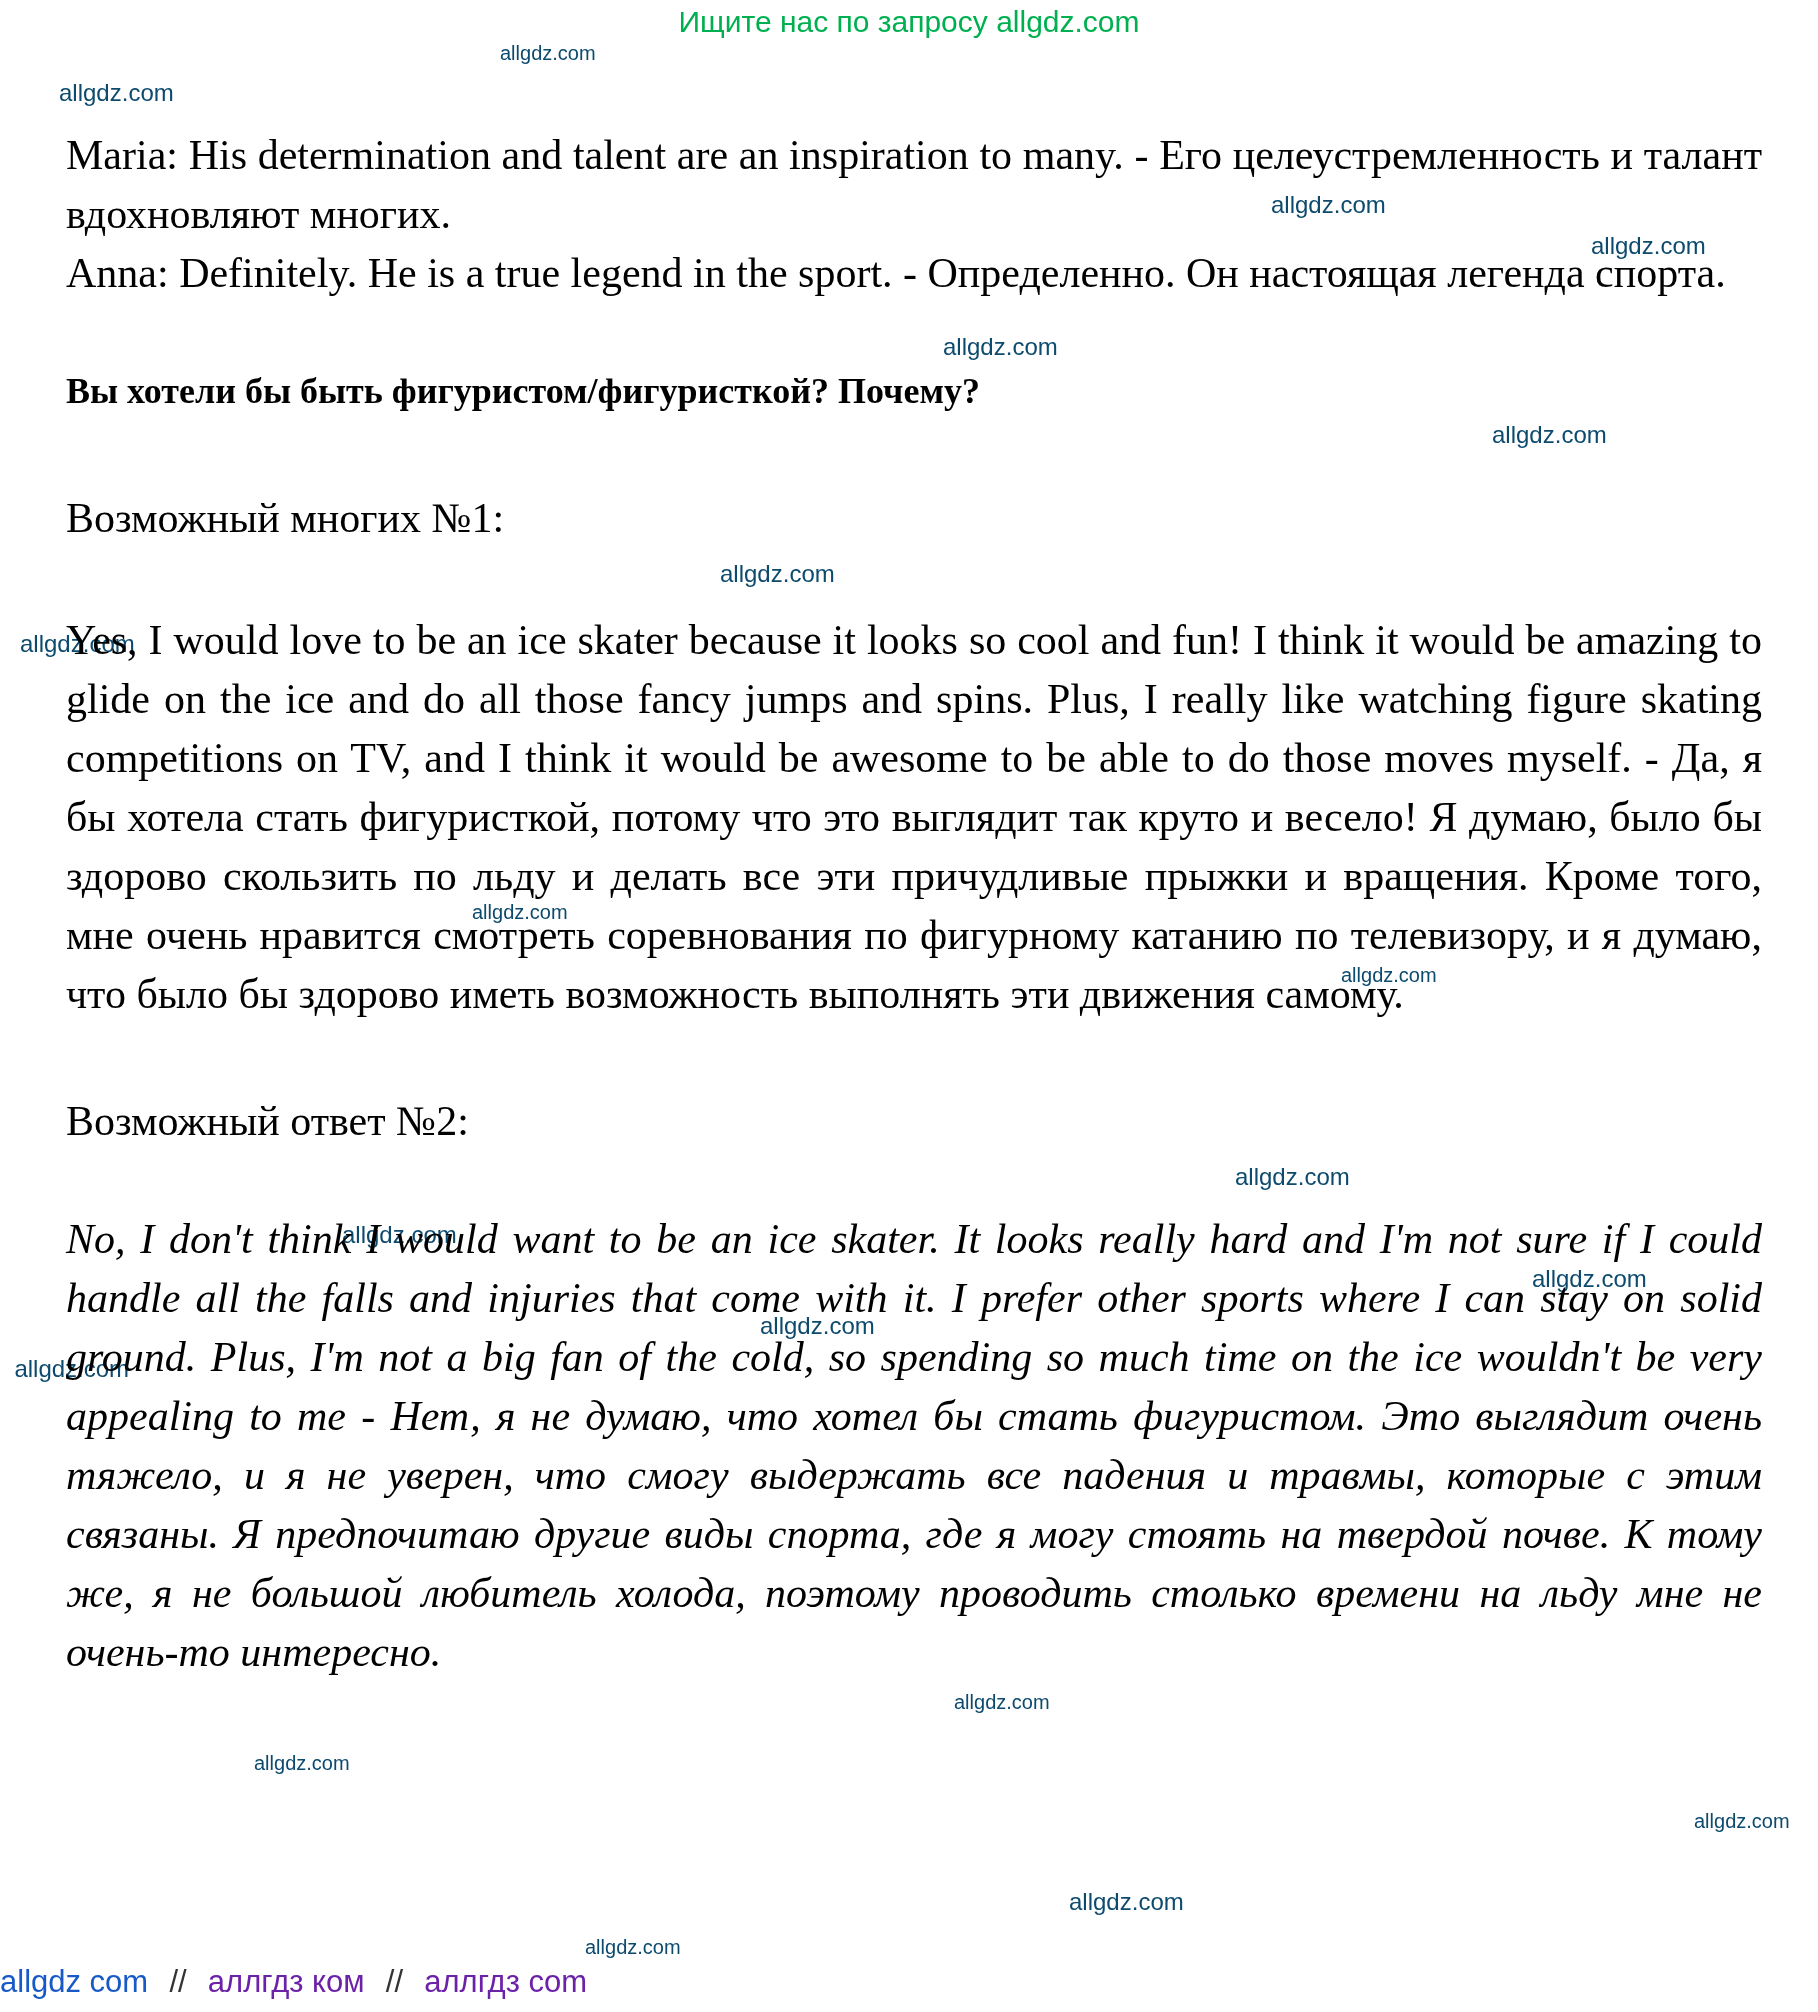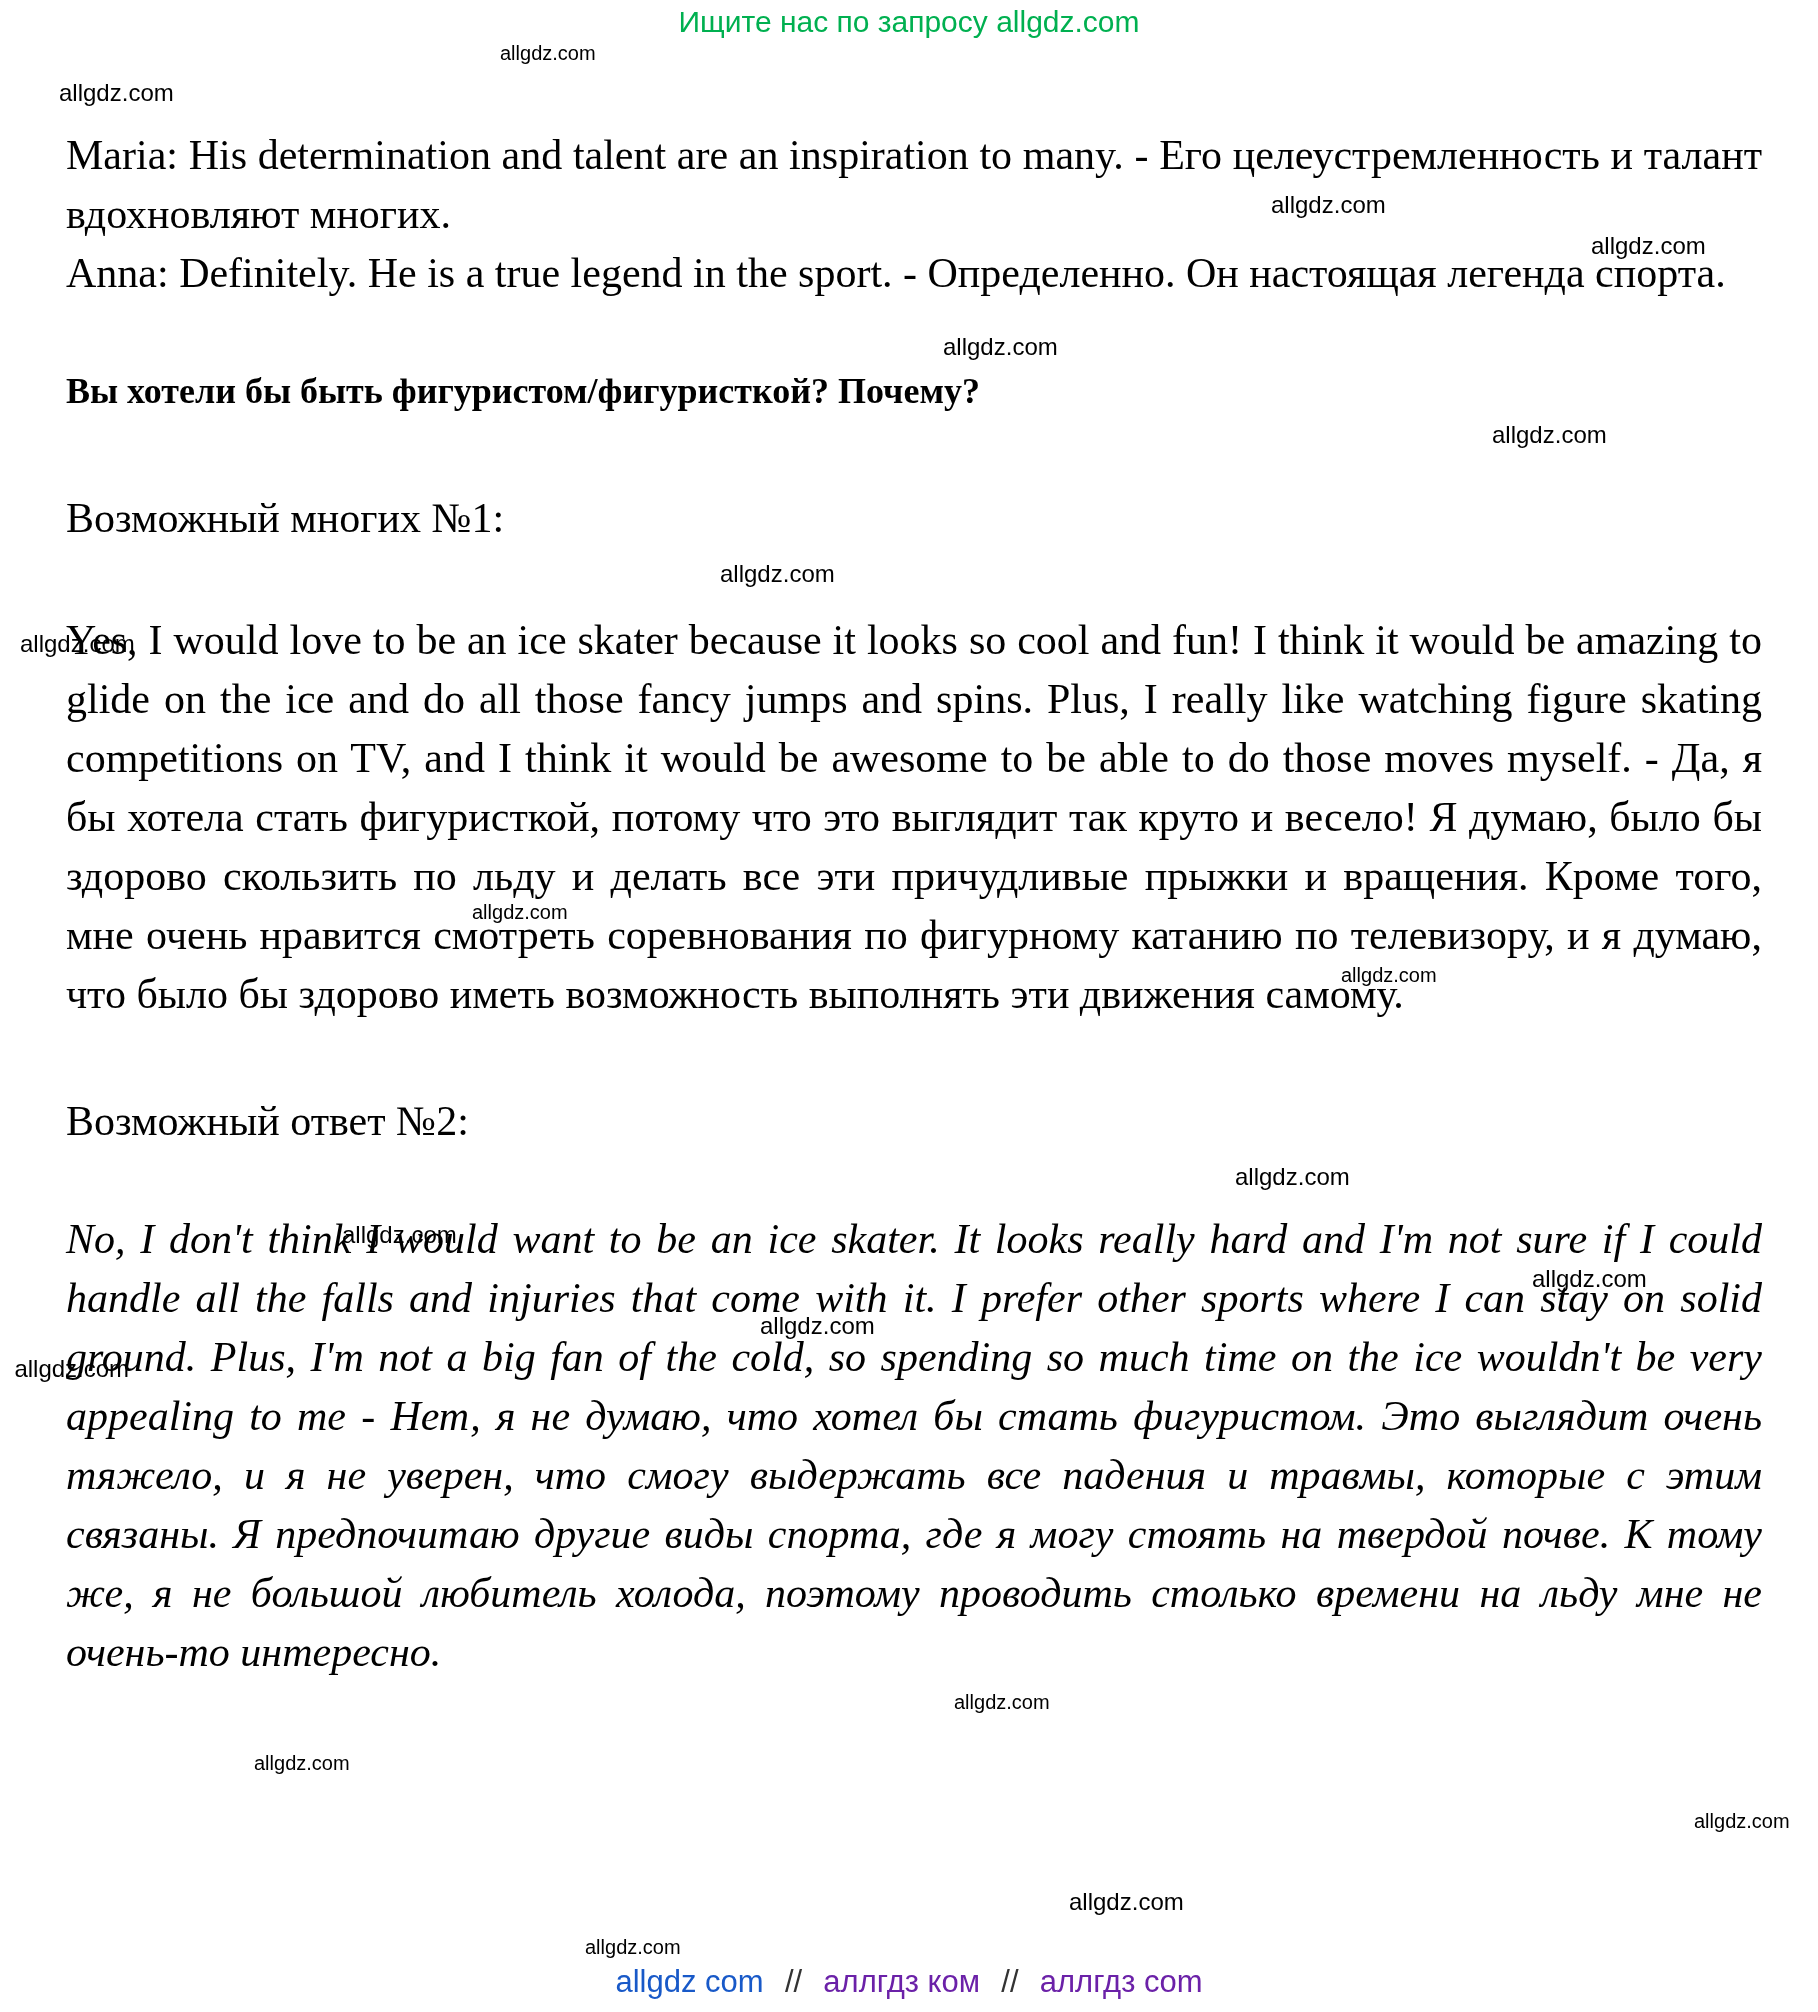--- a/index.html
+++ b/index.html
@@ -41,30 +41,30 @@
     margin-top: 68px;
     text-align: left;
   }
   .answer-text { margin-top: 63px; }
   .answer-text-2 { margin-top: 59px; font-style: italic; }
   .wm {
     position: absolute;
     font-family: "Liberation Sans", sans-serif;
     font-size: 24px;
     line-height: 27px;
-    color: #000000;
+    color: #0c4a6e;
     white-space: nowrap;
   }
   .wm.sm { font-size: 20px; line-height: 21.6px; }
   .footer {
     position: absolute;
     bottom: 12.6px;
     left: 0;
     width: 100%;
-    text-align: center;
+    text-align: left;
     font-family: "Liberation Sans", sans-serif;
     font-size: 31px;
   }
   .footer .lnk-blue { color: #1859c8; }
   .footer .lnk-purple { color: #6b21a8; }
   .footer .sep { color: #333333; padding: 0 12.6px; }
 </style>
 </head>
 <body>
 

